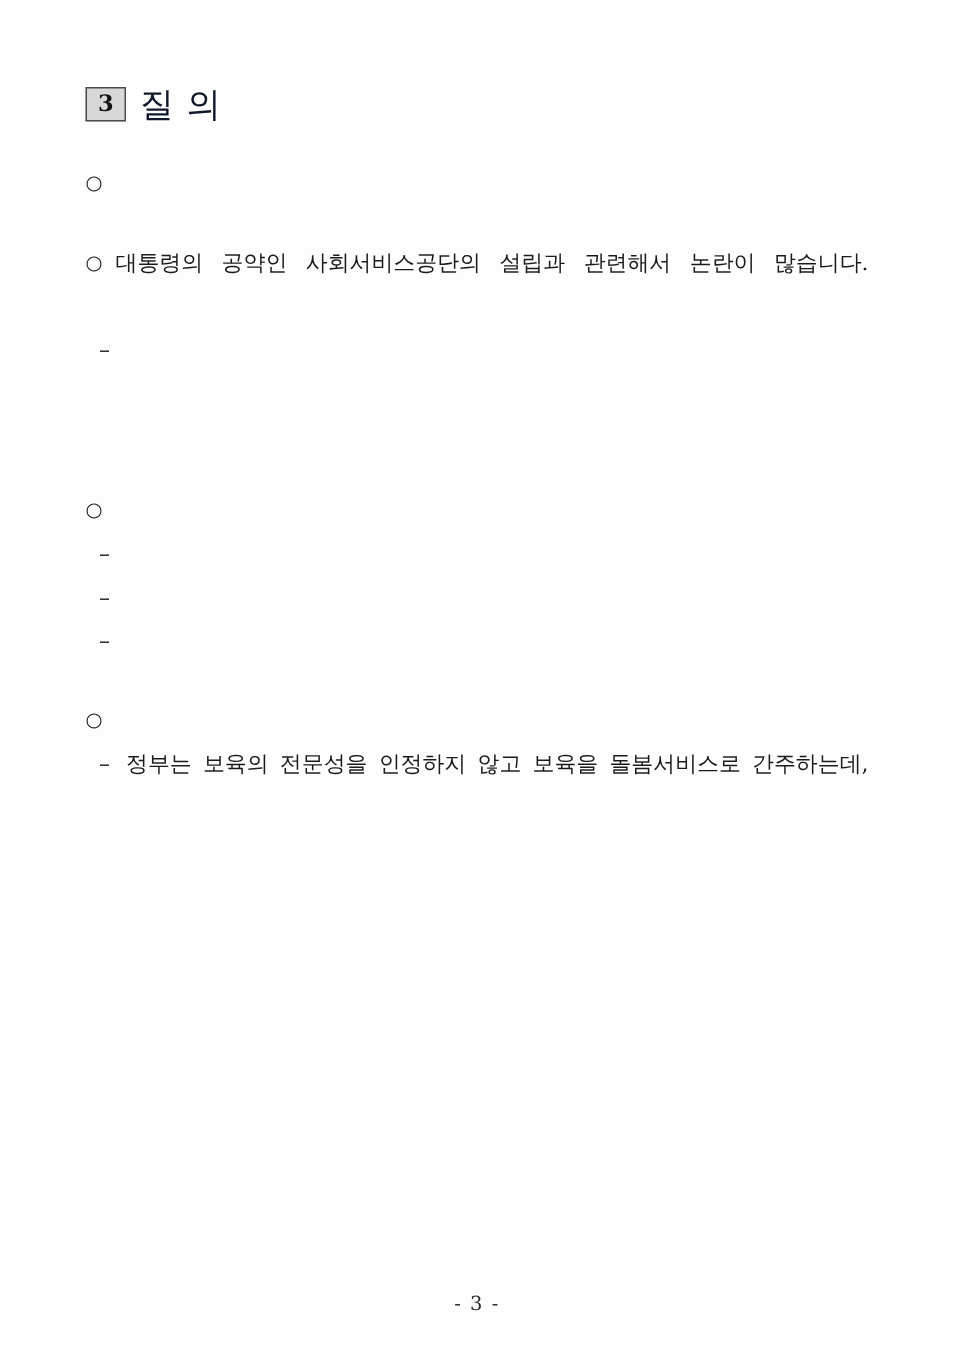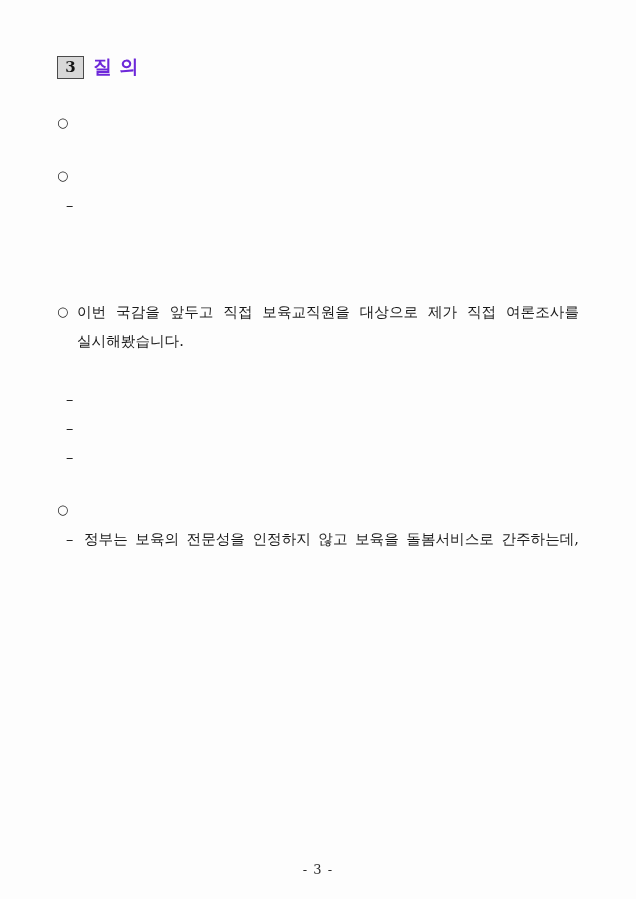--- a/index.html
+++ b/index.html
@@ -44,24 +44,24 @@
     border: 1px solid #4a4a4a;
     background: #d8d8d8;
     font-family: "DejaVu Serif", "Liberation Serif", serif;
     font-size: 15px;
     font-weight: bold;
     color: #141414;
     line-height: 1;
     box-sizing: border-box;
   }
   .heading-title {
-    font-size: 19px;
-    font-weight: bold;
+    font-size: 23px;
+    font-weight: normal;
     letter-spacing: 0.5px;
-    color: #6d28d9;
+    color: #0f172a;
     white-space: pre;
   }
 
   
   .content {
     position: absolute;
     left: 57px;
     top: 108px;
     width: 522px;
   }
@@ -150,27 +150,27 @@
     <span class="heading-num">3</span>
     <span class="heading-title">질 의</span>
   </div>
 
   <div class="content">
       <div class="block">
         <p class="item-circle"><span class="marker">○</span></p>
       </div>
       <div class="gap-sm"></div>
       <div class="block">
-        <p class="item-circle"><span class="marker">○</span></p>
+        <p class="item-circle"><span class="marker">○</span><span>대통령의 공약인 사회서비스공단의 설립과 관련해서 논란이 많습니다.</span></p>
         <p class="item-dash"><span class="marker">–</span></p>
       </div>
       <div class="gap-lg"></div>
       <div class="gap-lg"></div>
       <div class="block">
-        <p class="item-circle"><span class="marker">○</span><span>이번 국감을 앞두고 직접 보육교직원을 대상으로 제가 직접 여론조사를 실시해봤습니다.</span></p>
+        <p class="item-circle"><span class="marker">○</span></p>
         <p class="item-dash"><span class="marker">–</span></p>
         <p class="item-dash"><span class="marker">–</span></p>
         <p class="item-dash"><span class="marker">–</span></p>
       </div>
       <div class="gap-sm"></div>
       <div class="block">
         <p class="item-circle"><span class="marker">○</span></p>
         <p class="item-dash"><span class="marker">–</span><span>정부는 보육의 전문성을 인정하지 않고 보육을 돌봄서비스로 간주하는데,</span></p>
       </div>
     </div>

